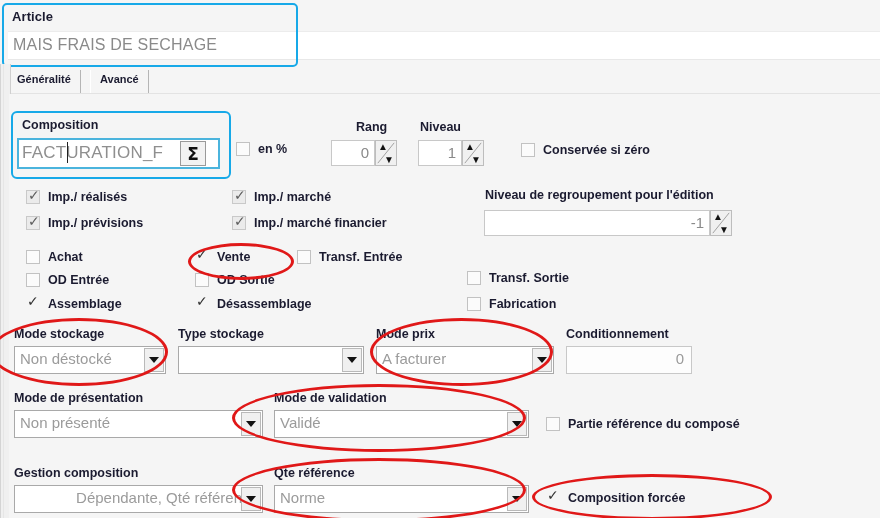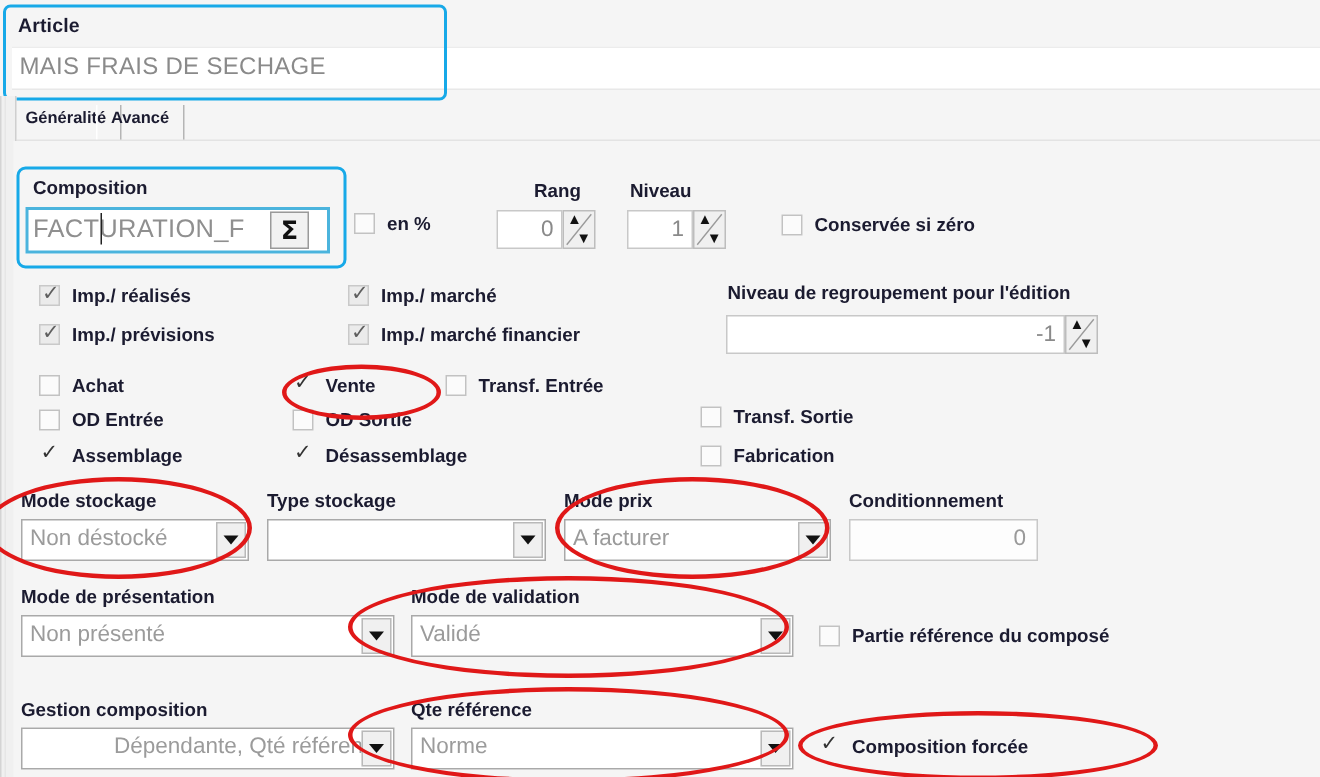--- a/index.html
+++ b/index.html
@@ -27,21 +27,21 @@
     background:#ffffff;border:none;border-top:1px solid #ececec;border-bottom:1px solid #e8e8e8;
   }
   .article-value{position:absolute;left:13px;top:36px;font-size:16px;color:#8a8a8a;letter-spacing:.2px;}
   .hl-article{position:absolute;left:2px;top:3px;width:292px;height:60px;border:2px solid #17a9e8;border-radius:5px;pointer-events:none;}
 
   
   .tabbar{position:absolute;left:8px;top:70px;width:872px;height:24px;}
   .tab{position:absolute;top:0;height:24px;font-weight:bold;font-size:11px;color:#1b1b30;
        padding:3px 9px 0 9px;box-sizing:border-box;}
   .tab-gen{left:0;border-right:1px solid #b5b5b5;}
-  .tab-adv{left:56px;border-right:1px solid #b5b5b5;border-left:1px solid #ffffff;text-align:center;}
+  .tab-adv{left:82px;border-right:1px solid #b5b5b5;border-left:1px solid #ffffff;text-align:center;}
   .tab-underline{position:absolute;left:8px;top:93px;width:872px;height:1px;background:#e3e3e3;}
 
   
   .panel{position:absolute;left:9px;top:94px;width:871px;height:424px;background:#f5f5f5;}
 
   .lbl{position:absolute;font-weight:bold;font-size:12.5px;color:#1b1b30;white-space:nowrap;}
 
   
   .txtbox{position:absolute;background:#ffffff;border:1px solid #c8c8c8;box-sizing:border-box;}
   .txtbox.ro{background:#fdfdfd;}

